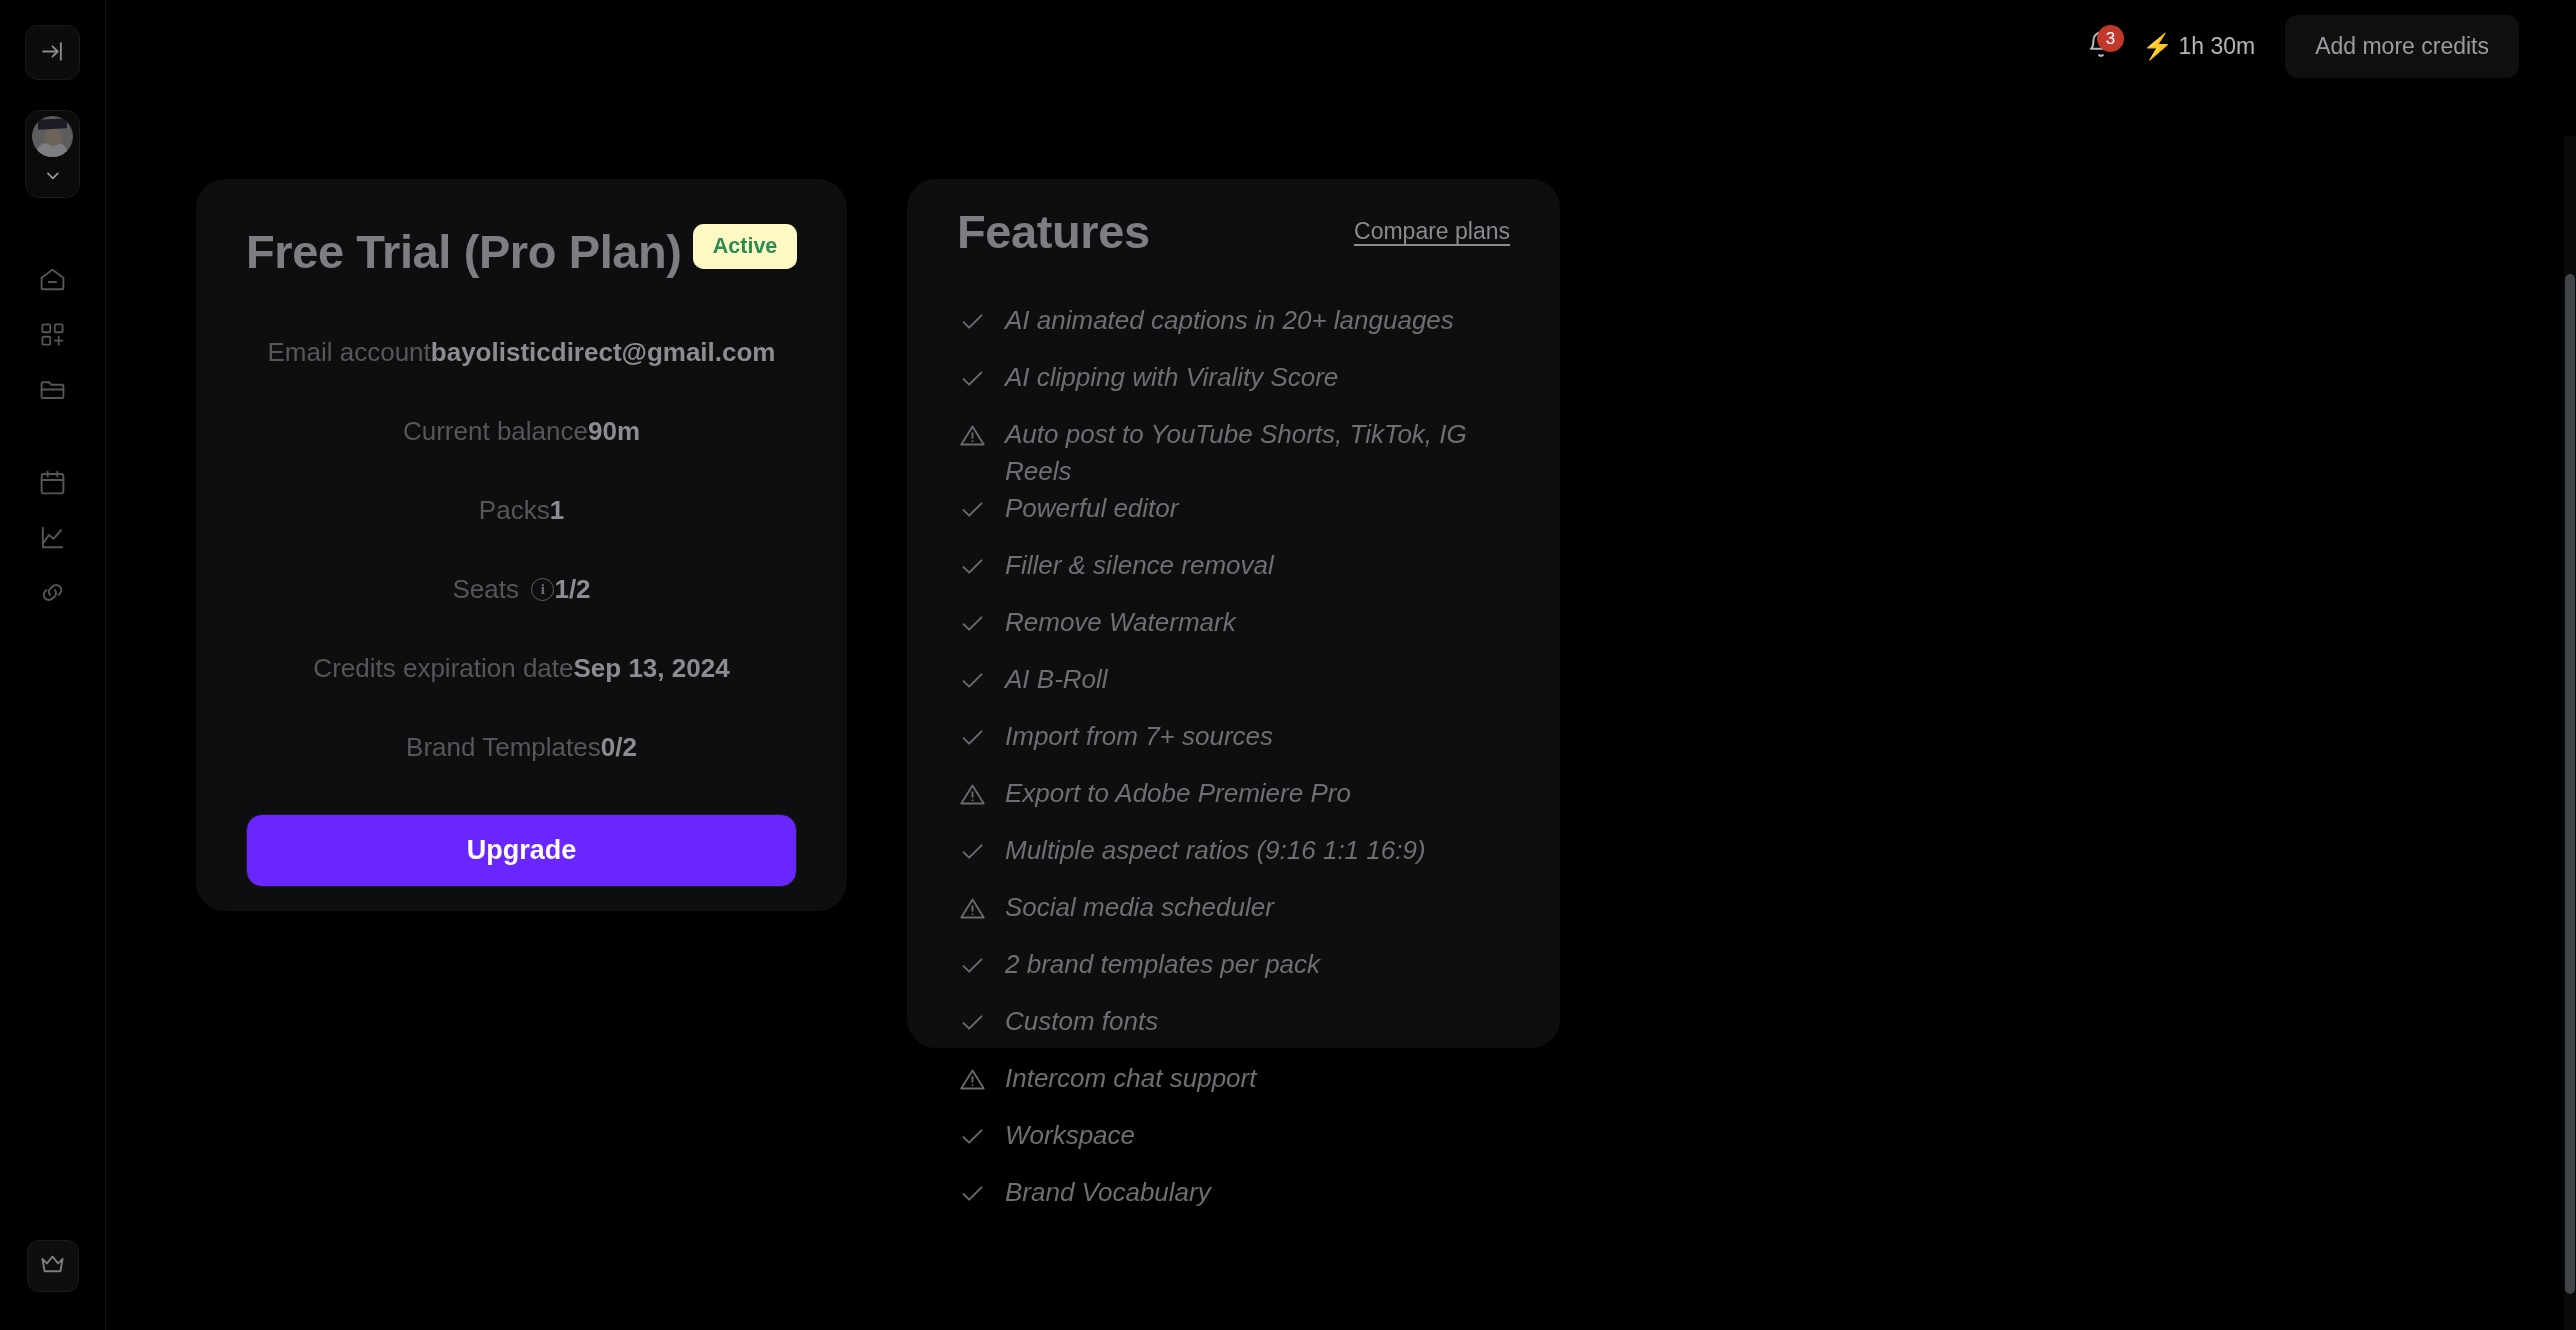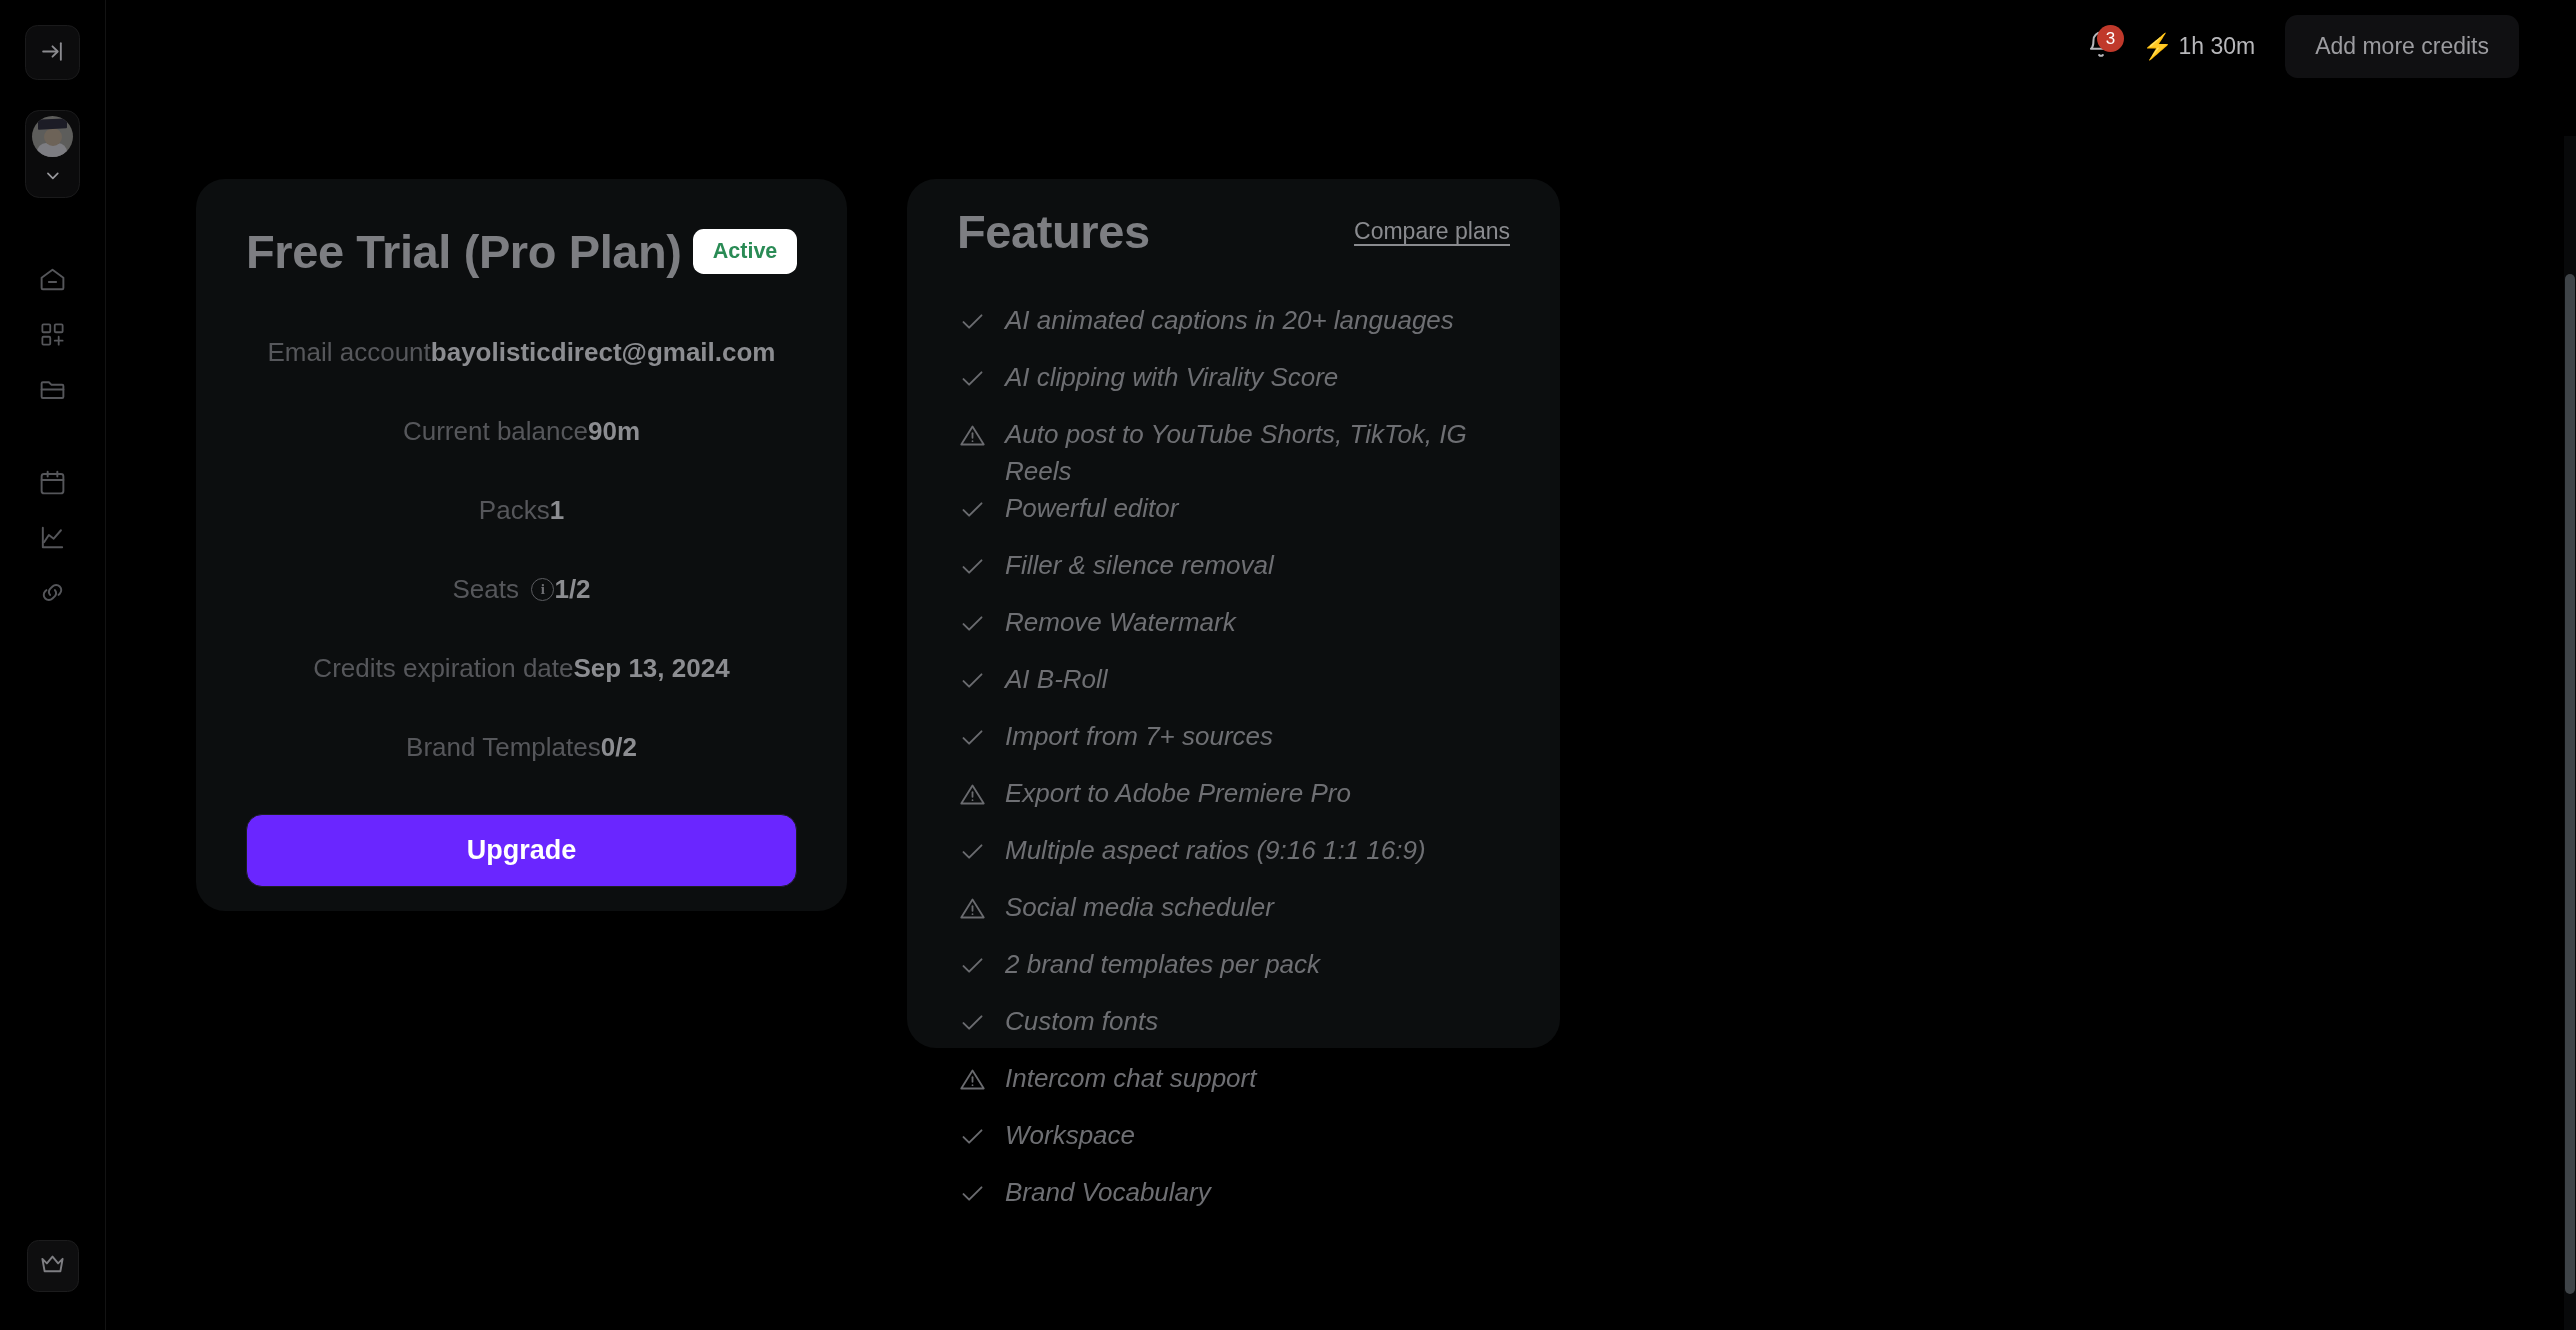--- a/index.html
+++ b/index.html
@@ -193,32 +193,32 @@
   #plan-card {
     left: 90px;
     top: 86px;
     width: 651px;
     height: 732px;
     padding: 45px 50px 0 50px;
   }
 
   #plan-head {
     display: flex;
-    align-items: center;
+    align-items: flex-start;
     justify-content: space-between;
     gap: 8px;
   }
   #plan-title {
     color: #7d7e82;
     font-size: 47px;
     font-weight: 700;
     letter-spacing: -0.4px;
   }
   #plan-badge {
-    background: #ffffff;
+    background: #fef9c3;
     color: #2a8b55;
     font-size: 21.5px;
     font-weight: 600;
     padding: 9.8px 19.7px;
     border-radius: 10.7px;
   }
 
   .plan-row {
     display: flex;
     align-items: center;

